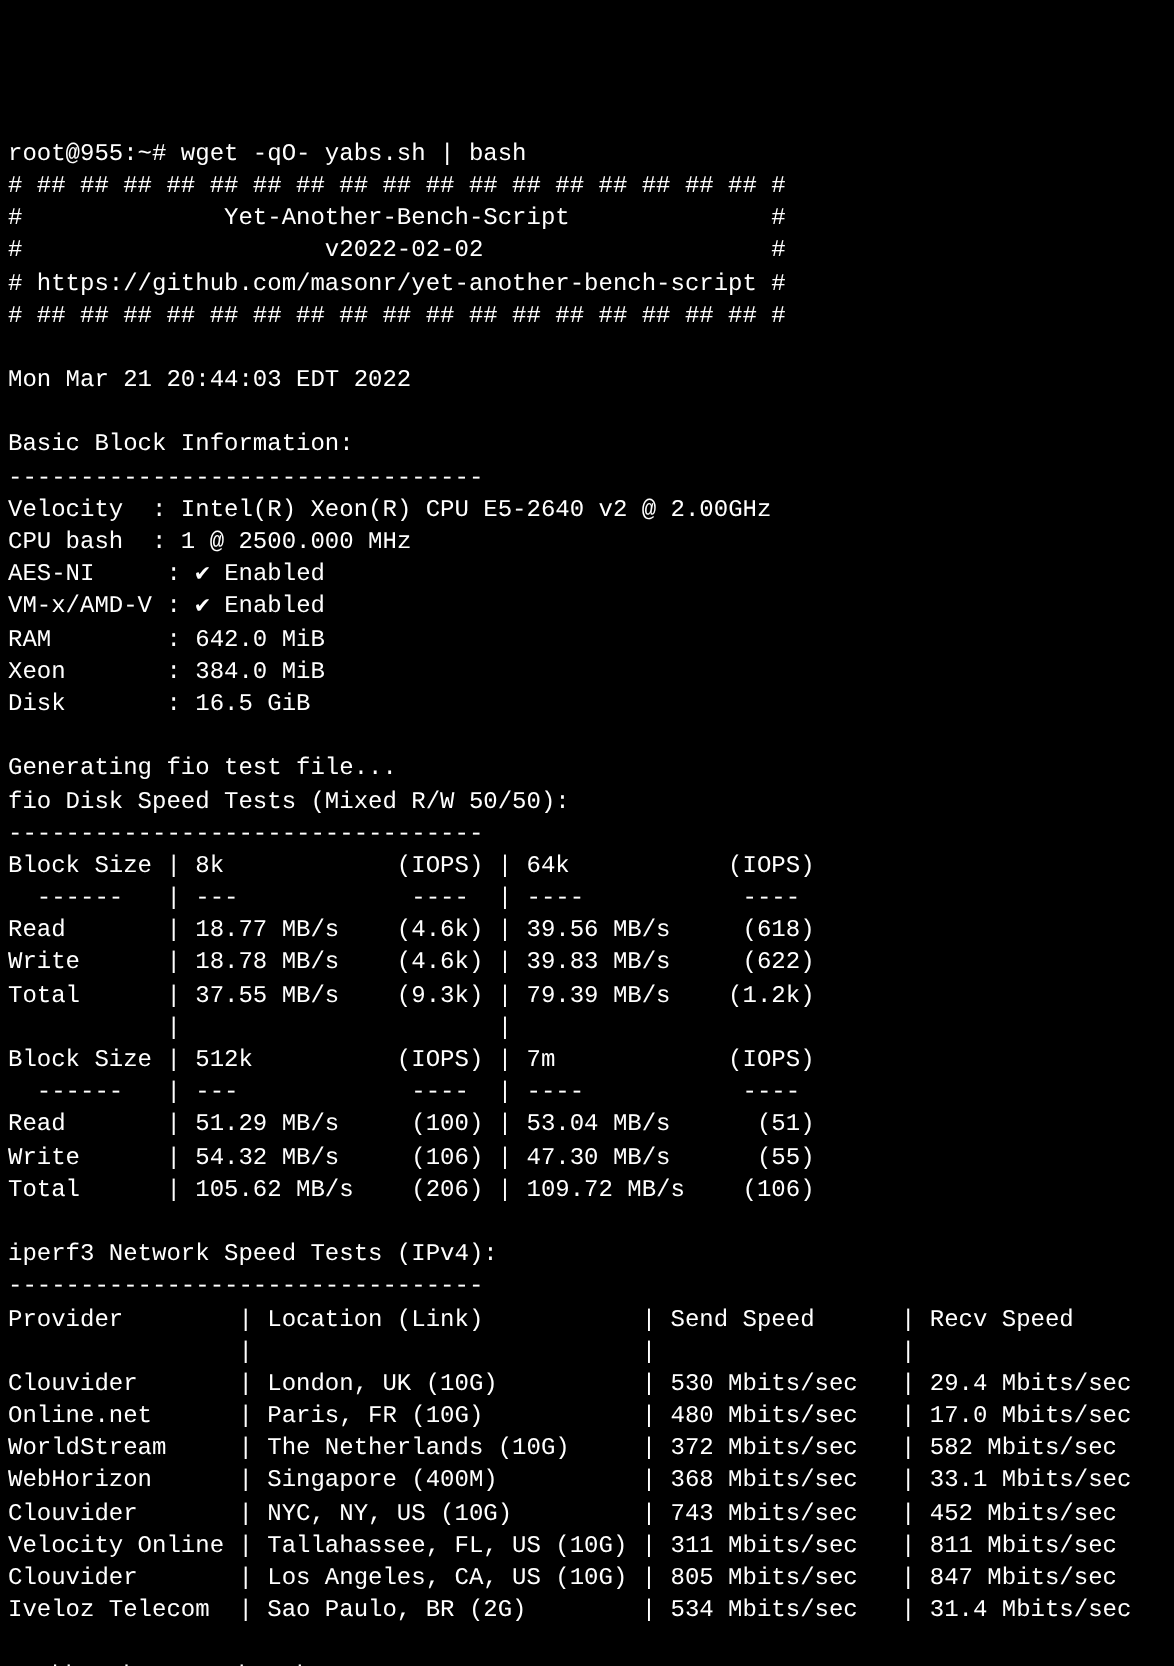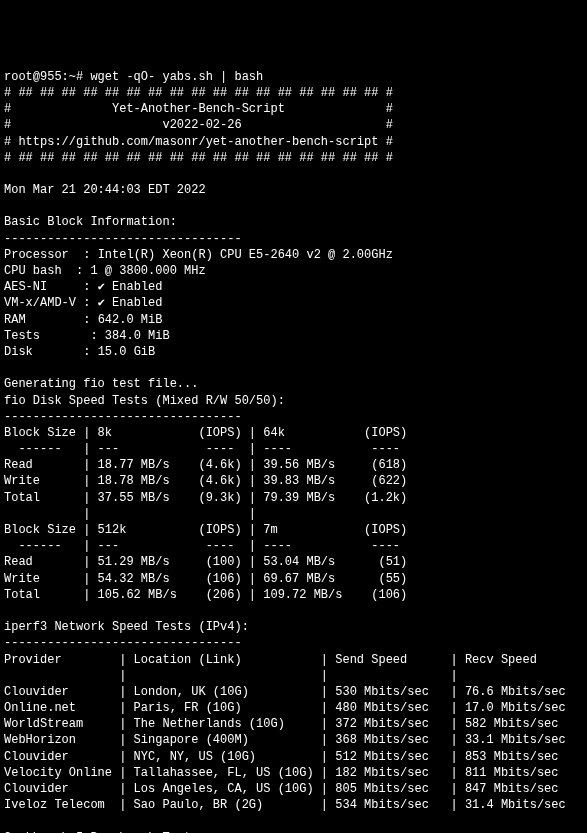--- a/index.html
+++ b/index.html
@@ -24,61 +24,61 @@
     }
   </style>
 </head>
 <body>
 
 
 
 <div><span>root@955:~# wget -qO- yabs.sh | bash</span>
 <span># ## ## ## ## ## ## ## ## ## ## ## ## ## ## ## ## ## #</span>
 <span>#              Yet-Another-Bench-Script              #</span>
-<span>#                     v2022-02-26                    #</span>
+<span>#                     v2022-02-02                    #</span>
 <span># https://github.com/masonr/yet-another-bench-script #</span>
 <span># ## ## ## ## ## ## ## ## ## ## ## ## ## ## ## ## ## #</span>
 
 <span>Mon Mar 21 20:44:03 EDT 2022</span>
 
 <span>Basic Block Information:</span>
 <span>---------------------------------</span>
-<span><span>Processor</span>  : <span>Intel(R) Xeon(R) CPU E5-2640 v2 @ 2.00GHz</span></span>
-<span><span>CPU bash</span>  : <span>1 @ 3800.000 MHz</span></span>
+<span><span>Velocity</span>  : <span>Intel(R) Xeon(R) CPU E5-2640 v2 @ 2.00GHz</span></span>
+<span><span>CPU bash</span>  : <span>1 @ 2500.000 MHz</span></span>
 <span><span>AES-NI</span>     : <span class="checkmark"></span> <span>Enabled</span></span>
 <span><span>VM-x/AMD-V</span> : <span class="checkmark"></span> <span>Enabled</span></span>
 <span><span>RAM</span>        : <span>642.0 MiB</span></span>
-<span><span>Tests</span>       : <span>384.0 MiB</span></span>
-<span><span>Disk</span>       : <span>15.0 GiB</span></span>
+<span><span>Xeon</span>       : <span>384.0 MiB</span></span>
+<span><span>Disk</span>       : <span>16.5 GiB</span></span>
 
 <span>Generating fio test file...</span>
 <span>fio Disk Speed Tests (Mixed R/W 50/50):</span>
 <span>---------------------------------</span>
 <span>Block Size | 8k            (IOPS) | 64k           (IOPS)</span>
 <span>  ------   | ---            ----  | ----           ---- </span>
 <span>Read       | 18.77 MB/s    (4.6k) | 39.56 MB/s     (618)</span>
 <span>Write      | 18.78 MB/s    (4.6k) | 39.83 MB/s     (622)</span>
 <span>Total      | 37.55 MB/s    (9.3k) | 79.39 MB/s    (1.2k)</span>
 <span>           |                      |                     </span>
 <span>Block Size | 512k          (IOPS) | 7m            (IOPS)</span>
 <span>  ------   | ---            ----  | ----           ---- </span>
 <span>Read       | 51.29 MB/s     (100) | 53.04 MB/s      (51)</span>
-<span>Write      | 54.32 MB/s     (106) | 69.67 MB/s      (55)</span>
+<span>Write      | 54.32 MB/s     (106) | 47.30 MB/s      (55)</span>
 <span>Total      | 105.62 MB/s    (206) | 109.72 MB/s    (106)</span>
 
 <span>iperf3 Network Speed Tests (IPv4):</span>
 <span>---------------------------------</span>
 <span>Provider        | Location (Link)           | Send Speed      | Recv Speed     </span>
 <span>                |                           |                 |                </span>
-<span>Clouvider       | London, UK (10G)          | 530 Mbits/sec   | 76.6 Mbits/sec </span>
+<span>Clouvider       | London, UK (10G)          | 530 Mbits/sec   | 29.4 Mbits/sec </span>
 <span>Online.net      | Paris, FR (10G)           | 480 Mbits/sec   | 17.0 Mbits/sec </span>
 <span>WorldStream     | The Netherlands (10G)     | 372 Mbits/sec   | 582 Mbits/sec  </span>
 <span>WebHorizon      | Singapore (400M)          | 368 Mbits/sec   | 33.1 Mbits/sec </span>
-<span>Clouvider       | NYC, NY, US (10G)         | 512 Mbits/sec   | 853 Mbits/sec  </span>
-<span>Velocity Online | Tallahassee, FL, US (10G) | 182 Mbits/sec   | 811 Mbits/sec  </span>
+<span>Clouvider       | NYC, NY, US (10G)         | 743 Mbits/sec   | 452 Mbits/sec  </span>
+<span>Velocity Online | Tallahassee, FL, US (10G) | 311 Mbits/sec   | 811 Mbits/sec  </span>
 <span>Clouvider       | Los Angeles, CA, US (10G) | 805 Mbits/sec   | 847 Mbits/sec  </span>
 <span>Iveloz Telecom  | Sao Paulo, BR (2G)        | 534 Mbits/sec   | 31.4 Mbits/sec </span>
 
 <span>Geekbench 5 Benchmark Test:</span>
 
 
 
 
 
 </div>

